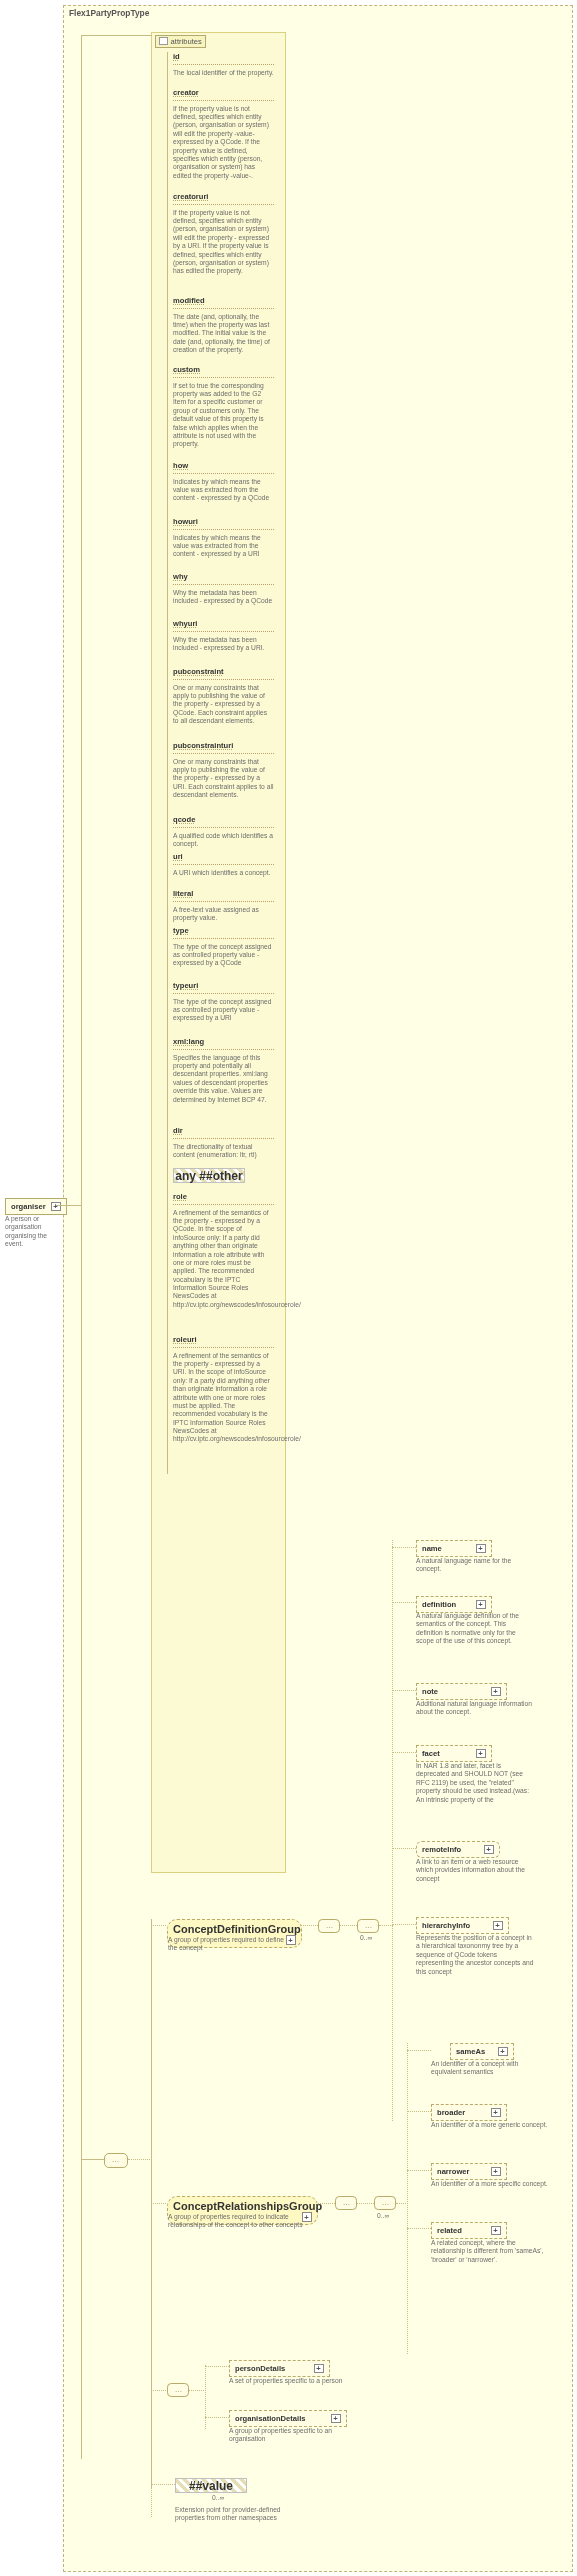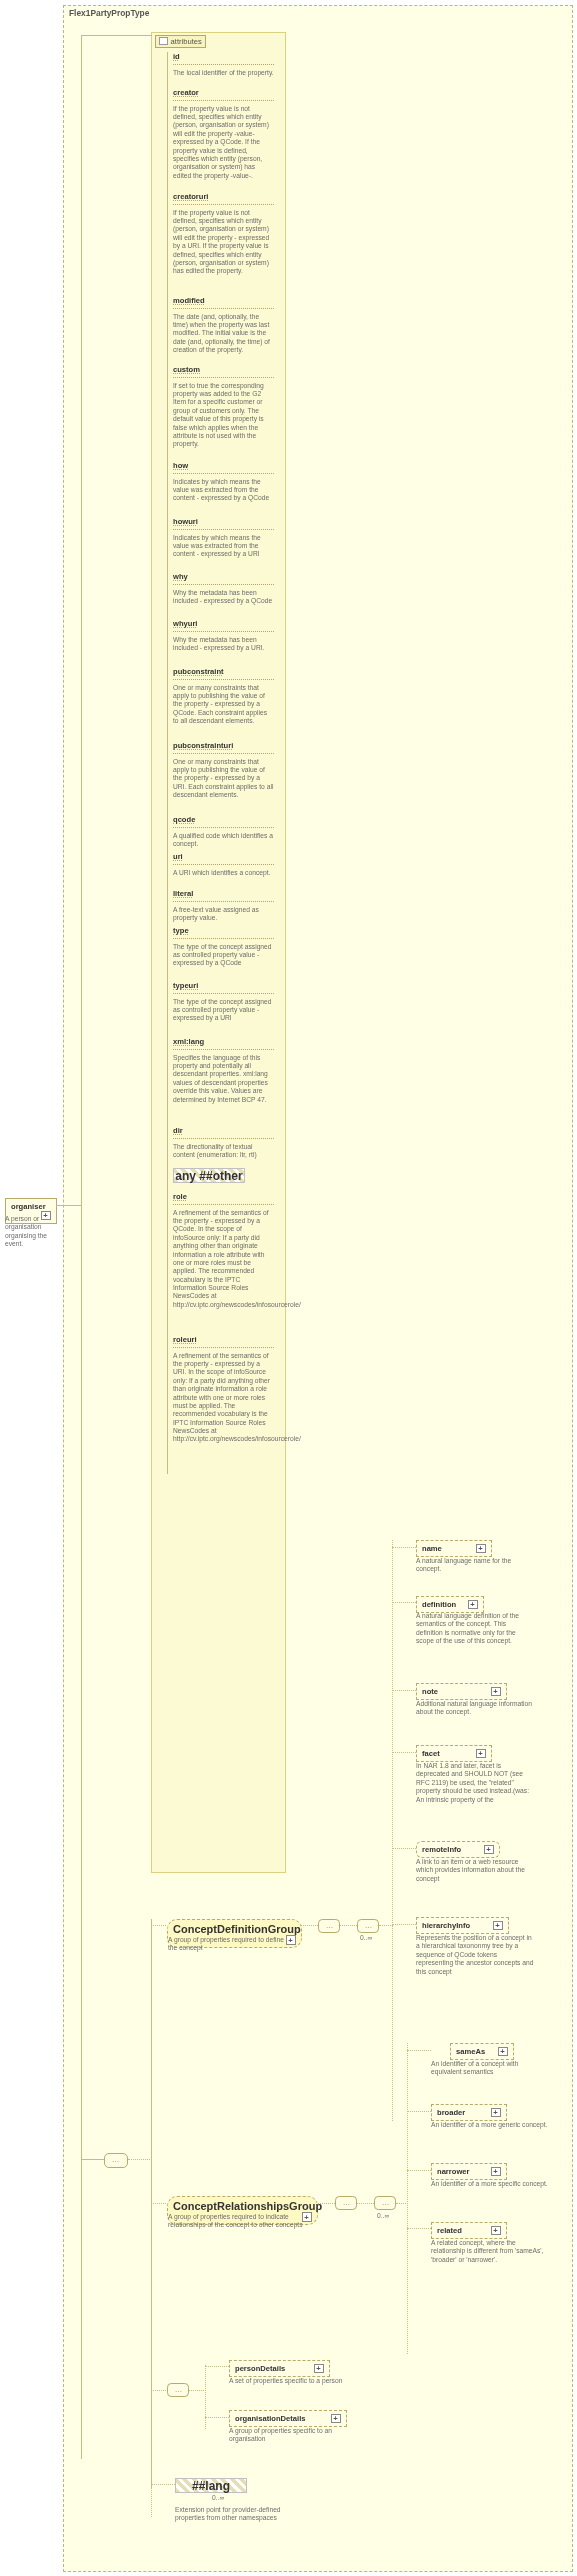--- a/index.html
+++ b/index.html
@@ -230,21 +230,21 @@
   }
 </style>
 </head>
 <body>
 
 <div class="stage">
   <div class="yellow-bg"></div>
   <div class="inner-bg"></div>
   <div class="title">Flex1PartyPropType</div>
 
-  <div class="elem-box" style="left:5px; top:1198px; width:52px;">
+  <div class="elem-box" style="left:5px; top:1198px; width:62px;">
     <span>organiser</span>
     <span class="plus"></span>
   </div>
   <div class="elem-desc" style="left:5px; top:1215px; width:59px;">A person or organisation organising the event.</div>
 
   <div class="hline" style="left:56px; top:1205px; width:25px;"></div>
   <div class="vline" style="left:81px; top:35px; height:2424px;"></div>
   <div class="hline" style="left:81px; top:35px; width:71px;"></div>
   <div class="hline" style="left:81px; top:2159px; width:23.6px;"></div>
 
@@ -380,21 +380,21 @@
   <div class="vline dotted" style="left:392px; top:1540px; height:581px;"></div>
 
   <div class="hline dotted" style="left:392px; top:1547px; width:23.6px;"></div>
   <div class="elem-box dashed" style="left:416px; top:1540px; width:76px;">
     <span>name</span>
     <span class="plus"></span>
   </div>
   <div class="elem-desc" style="left:416px; top:1557px;">A natural language name for the concept.</div>
 
   <div class="hline dotted" style="left:392px; top:1602px; width:23.6px;"></div>
-  <div class="elem-box dashed" style="left:416px; top:1596px; width:68px;">
+  <div class="elem-box dashed" style="left:416px; top:1596px; width:76px;">
     <span>definition</span>
     <span class="plus"></span>
   </div>
   <div class="elem-desc" style="left:416px; top:1612px;">A natural language definition of the semantics of the concept. This definition is normative only for the scope of the use of this concept.</div>
 
   <div class="hline dotted" style="left:392px; top:1690px; width:23.6px;"></div>
   <div class="elem-box dashed" style="left:416px; top:1683px; width:91px;">
     <span>note</span>
     <span class="plus"></span>
   </div>
@@ -478,21 +478,21 @@
 
   <div class="hline dotted" style="left:205px; top:2417px; width:23.6px;"></div>
   <div class="elem-box dashed" style="left:229px; top:2410px; width:118px;">
     <span>organisationDetails</span>
     <span class="plus"></span>
   </div>
   <div class="elem-desc" style="left:229px; top:2427px;">A group of properties specific to an organisation</div>
 
   <div class="hline dotted" style="left:151px; top:2484px; width:23.6px;"></div>
   <div class="stripe-box" style="left:175px; top:2478px; width:72px; height:15px;">
-    <span>##lang</span>
+    <span>##value</span>
   </div>
   <div class="cardinality" style="left:212px; top:2494px;">0..∞</div>
   <div class="elem-desc" style="left:175px; top:2506px;">Extension point for provider-defined properties from other namespaces</div>
 
   <div class="vline dotted" style="left:151px; top:1919px; height:569px;"></div>
 
 </div>
 
 
 </body></html>

